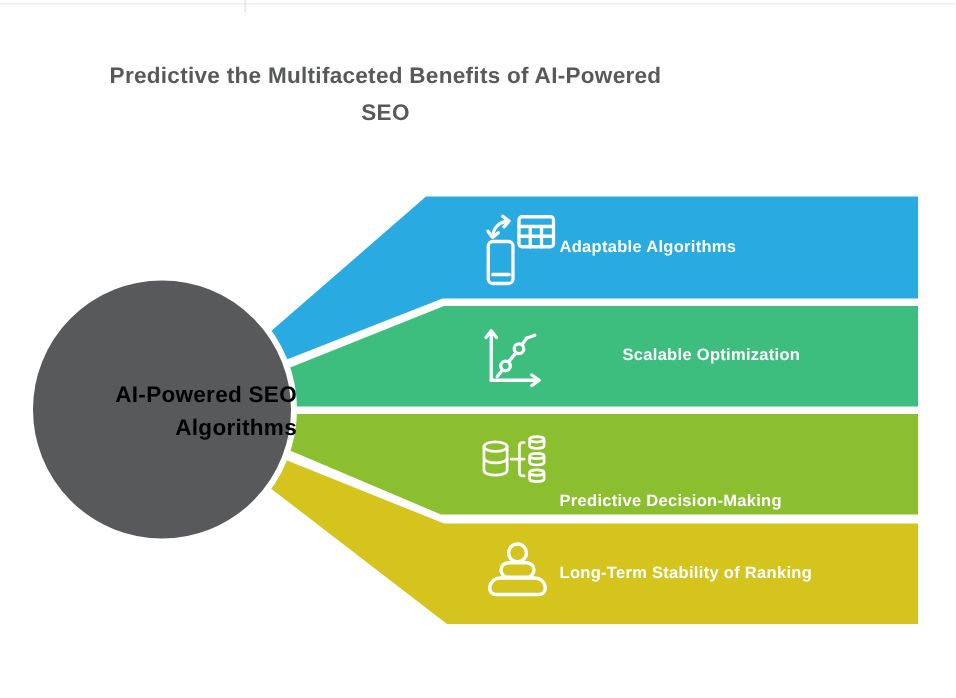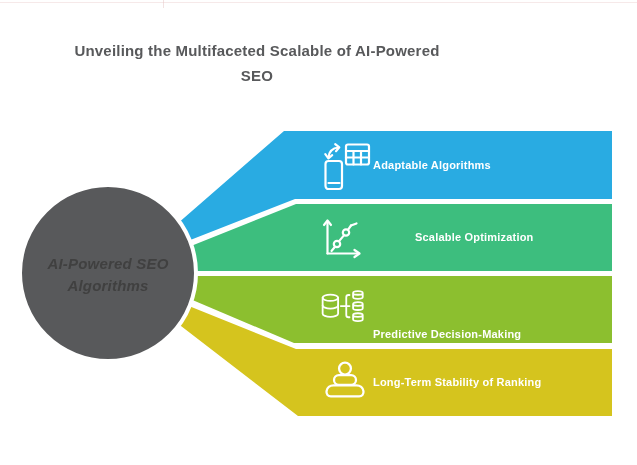--- a/index.html
+++ b/index.html
@@ -9,41 +9,41 @@
   }
   .decor-top-line{position:absolute;top:2px;left:0;width:637px;height:1px;background:#eed7d7;opacity:.55;}
   .decor-top-tick{position:absolute;top:0;left:163px;width:1px;height:8px;background:#e6c6c6;opacity:.5;}
   .title{
     position:absolute;top:38px;left:37px;width:440px;text-align:center;
     color:#58595b;font-weight:bold;font-size:15px;line-height:25px;letter-spacing:.2px;
   }
   .title span{display:block;}
   #diagram-svg{position:absolute;top:0;left:0;}
   .circle-label{
-    position:absolute;top:253px;left:18px;width:180px;text-align:center;
-    color:#404040;font-weight:bold;font-size:15px;line-height:22px;letter-spacing:.2px;font-style:italic;
+    position:absolute;top:253px;left:18px;width:180px;text-align:right;
+    color:#000000;font-weight:bold;font-size:15px;line-height:22px;letter-spacing:.2px;
   }
   .circle-label span{display:block;}
   .band-label{
     position:absolute;left:373px;transform:translateY(-50%);
     color:#ffffff;font-weight:bold;font-size:11px;letter-spacing:.2px;white-space:nowrap;
   }
   .band-icon{position:absolute;}
   .band-icon svg{display:block;}
 </style>
 </head>
 <body>
 
 <div id="canvas">
 
   <div class="decor-top-line"></div>
   <div class="decor-top-tick"></div>
 
   <div class="title">
-    <span>Unveiling the Multifaceted Scalable of AI-Powered</span>
+    <span>Predictive the Multifaceted Benefits of AI-Powered</span>
     <span>SEO</span>
   </div>
 
   <svg id="diagram-svg" width="637" height="465" viewBox="0 0 637 465">
 
     <polygon points="169,231 284,131 612,131 612,199 295,199 175,246" fill="#29abe2"></polygon>
     <polygon points="176,252 296,204 612,204 612,271 180,271" fill="#3dbe7e"></polygon>
     <polygon points="180,276 612,276 612,343 294,343 176,293" fill="#8cbf2f"></polygon>
     <polygon points="174,300 296,349 612,349 612,416 298,416 168,316" fill="#d5c41e"></polygon>
 

